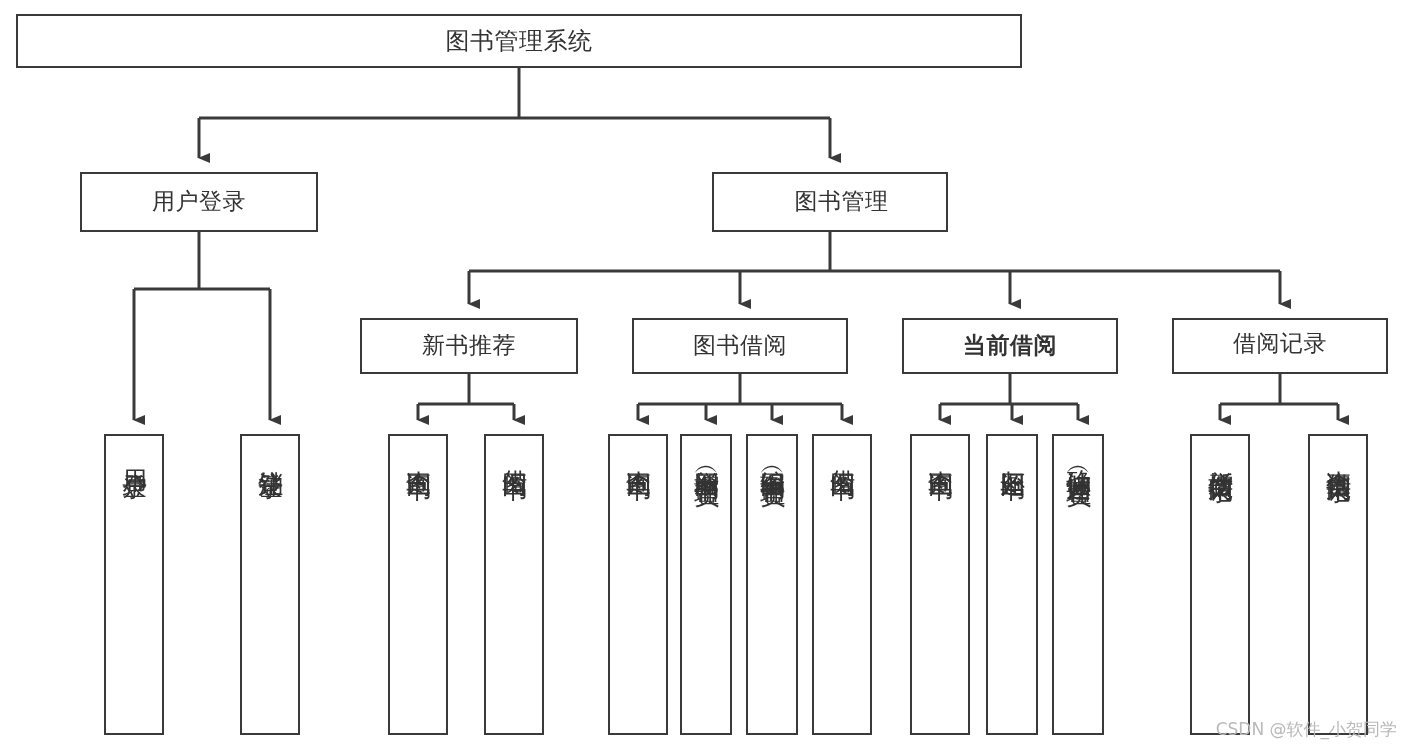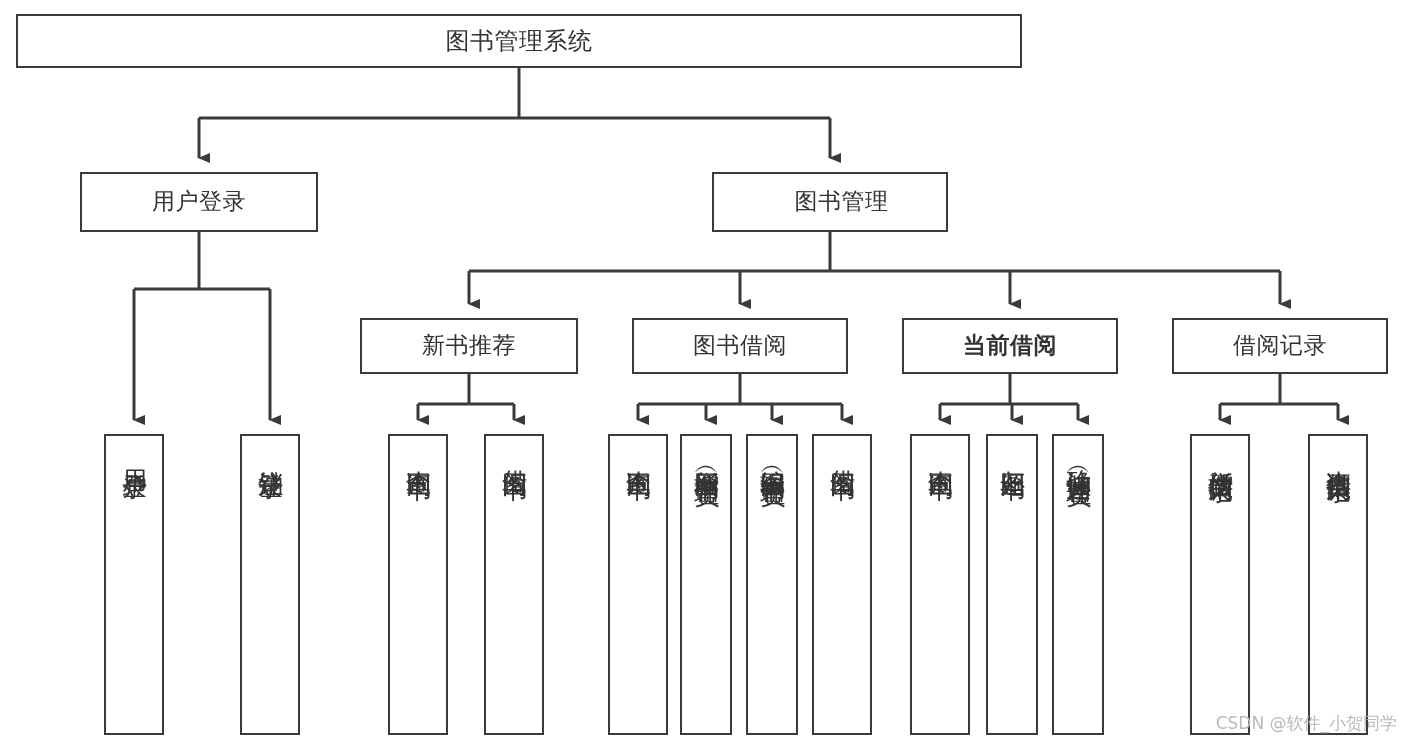--- a/index.html
+++ b/index.html
@@ -61,21 +61,21 @@
     writing-mode: vertical-rl;
     text-orientation: upright;
     font-size: 25px;
     line-height: 1.05;
     letter-spacing: 2px;
     white-space: nowrap;
   }
   #watermark {
     position: absolute;
     right: 8px;
-    bottom: 12px;
+    bottom: 6px;
     font-size: 17px;
     color: #b9b9b9;
     white-space: nowrap;
     z-index: 5;
     font-family: "DejaVu Sans", "Liberation Sans", sans-serif;
   }
 </style>
 </head>
 <body>
 
@@ -148,21 +148,21 @@
   </div>
 
   <div class="node horiz" style="left:632px; top:318px; width:216px; height:56px;">
     <span class="label">图书借阅</span>
   </div>
 
   <div class="node horiz" style="left:902px; top:318px; width:216px; height:56px;font-weight:bold;">
     <span class="label">当前借阅</span>
   </div>
 
-  <div class="node horiz" style="left:1172px; top:318px; width:216px; height:56px;">
+  <div class="node horiz" style="left:1172px; top:318px; width:216px; height:56px;font-family:Liberation Mono, monospace;">
     <span class="label">借阅记录</span>
   </div>
 
   <div class="node vert" style="left:104px; top:434px; width:60px; height:301px;">
     <span class="label">用户登录</span>
   </div>
 
   <div class="node vert" style="left:240px; top:434px; width:60px; height:301px;">
     <span class="label">注销登录</span>
   </div>

